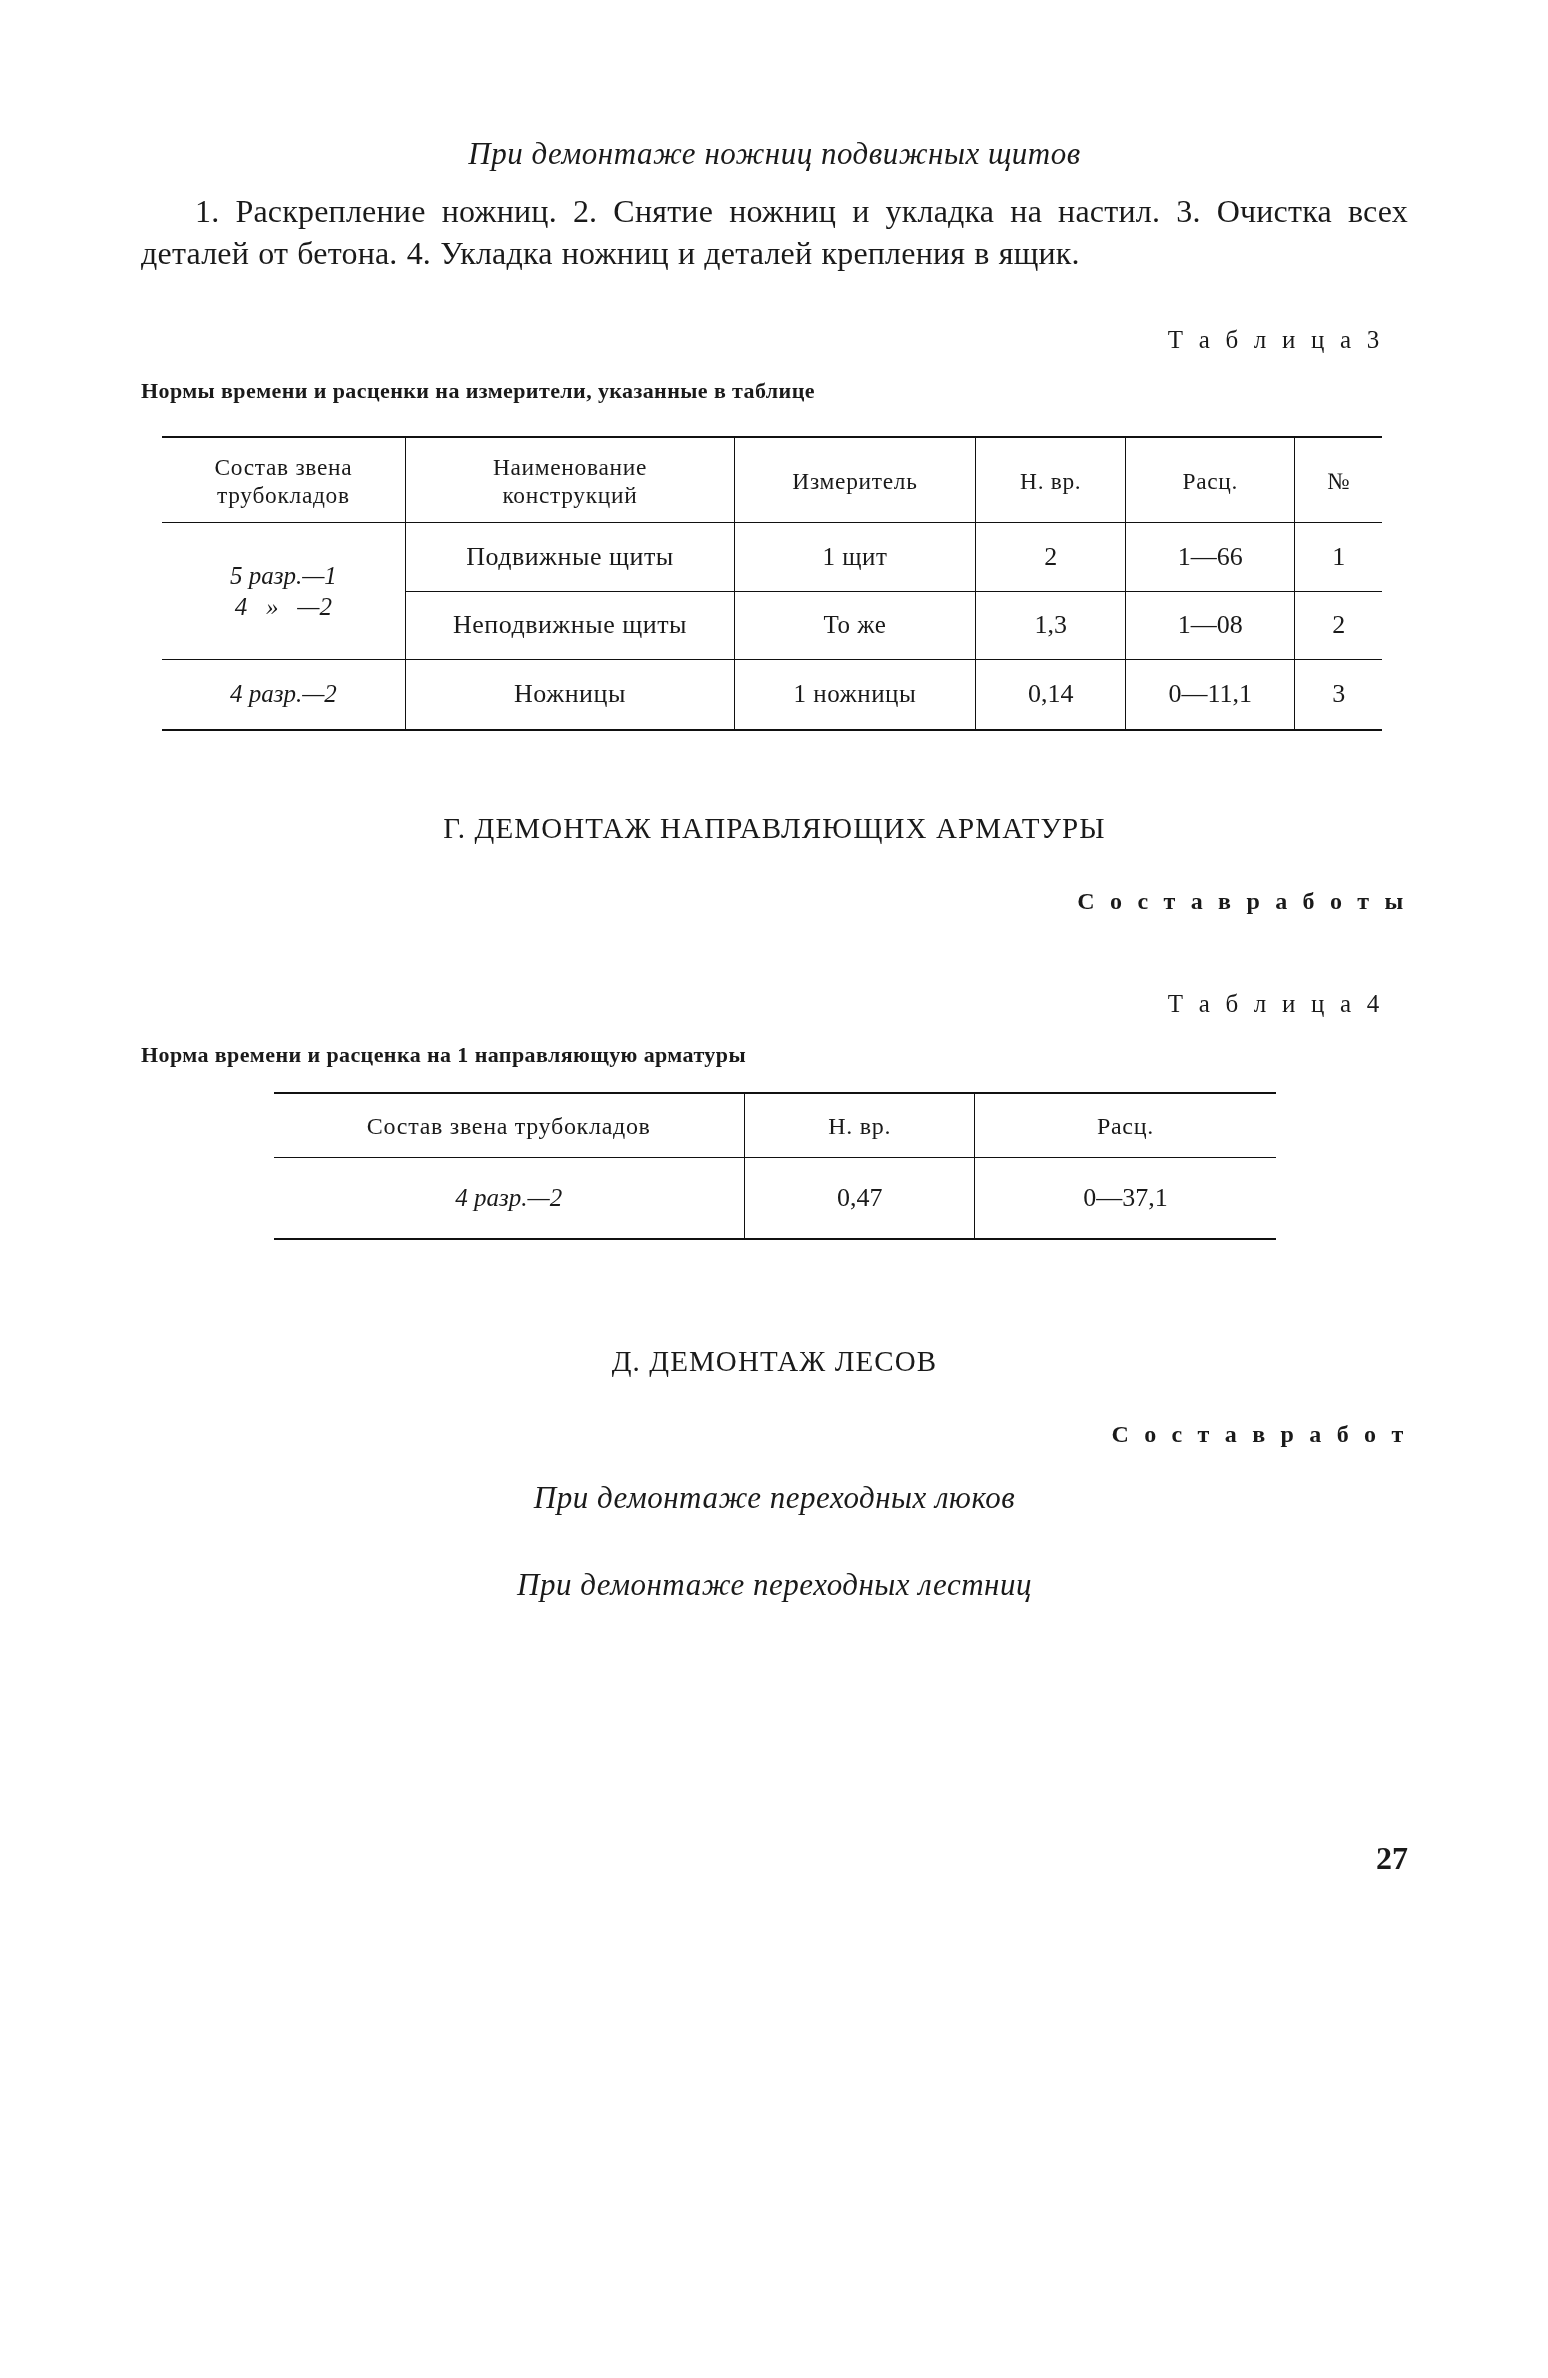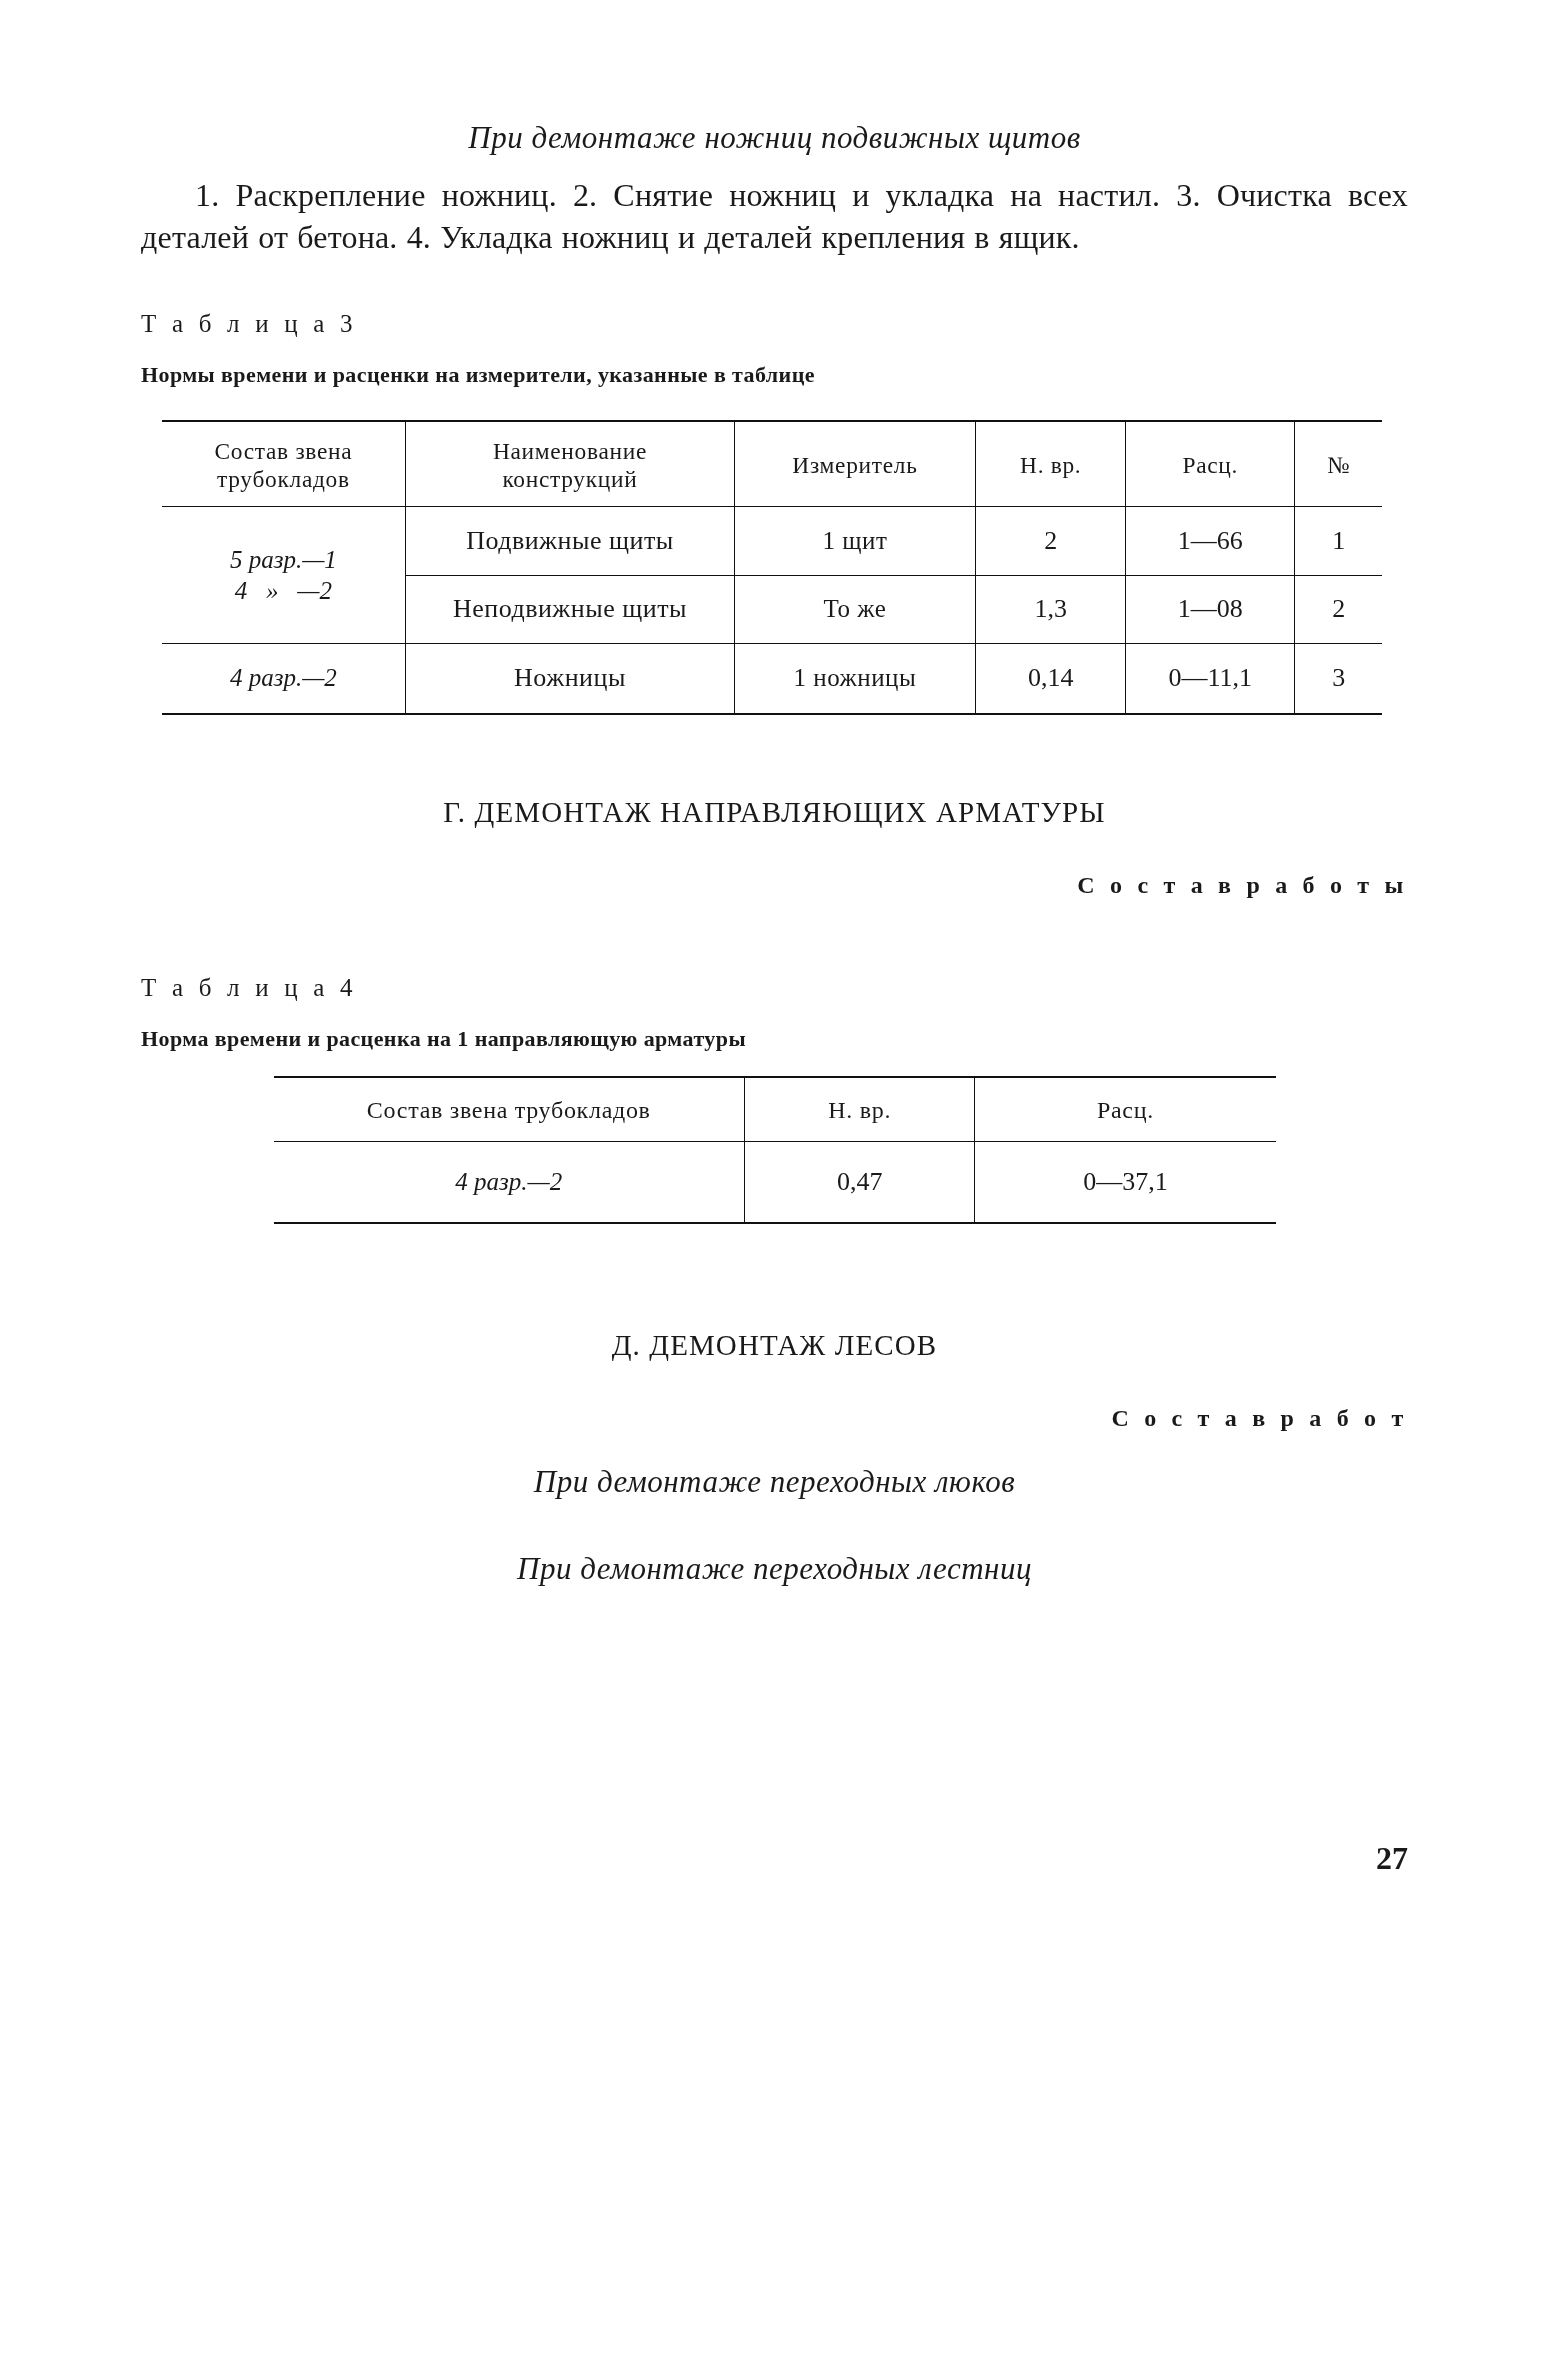--- a/index.html
+++ b/index.html
@@ -13,21 +13,21 @@
     font-family: "Liberation Serif", serif;
     color: #1a1a1a;
     position: relative;
     overflow: hidden;
   }
   .page {
     position: relative;
     width: 1549px;
     height: 1957px;
     box-sizing: border-box;
-    padding: 0 141px;
+    padding: 16px 141px;
   }
 
   
   .section-heading-italic {
     text-align: center;
     font-style: italic;
     font-size: 31px;
     letter-spacing: 0.5px;
     margin: 0;
   }
@@ -35,20 +35,21 @@
     font-size: 32px;
     line-height: 1.30;
     text-align: justify;
     text-indent: 54px;
     margin: 0;
     letter-spacing: 0.2px;
     word-spacing: 0.9px;
   }
 
   .table-caption-right {
+    text-align: right;
     font-size: 25px;
     letter-spacing: 4.7px;
     margin: 0;
     padding-right: 24px;
   }
   .table-title {
     text-align: left;
     font-size: 22px;
     font-weight: bold;
     letter-spacing: 0.4px;

